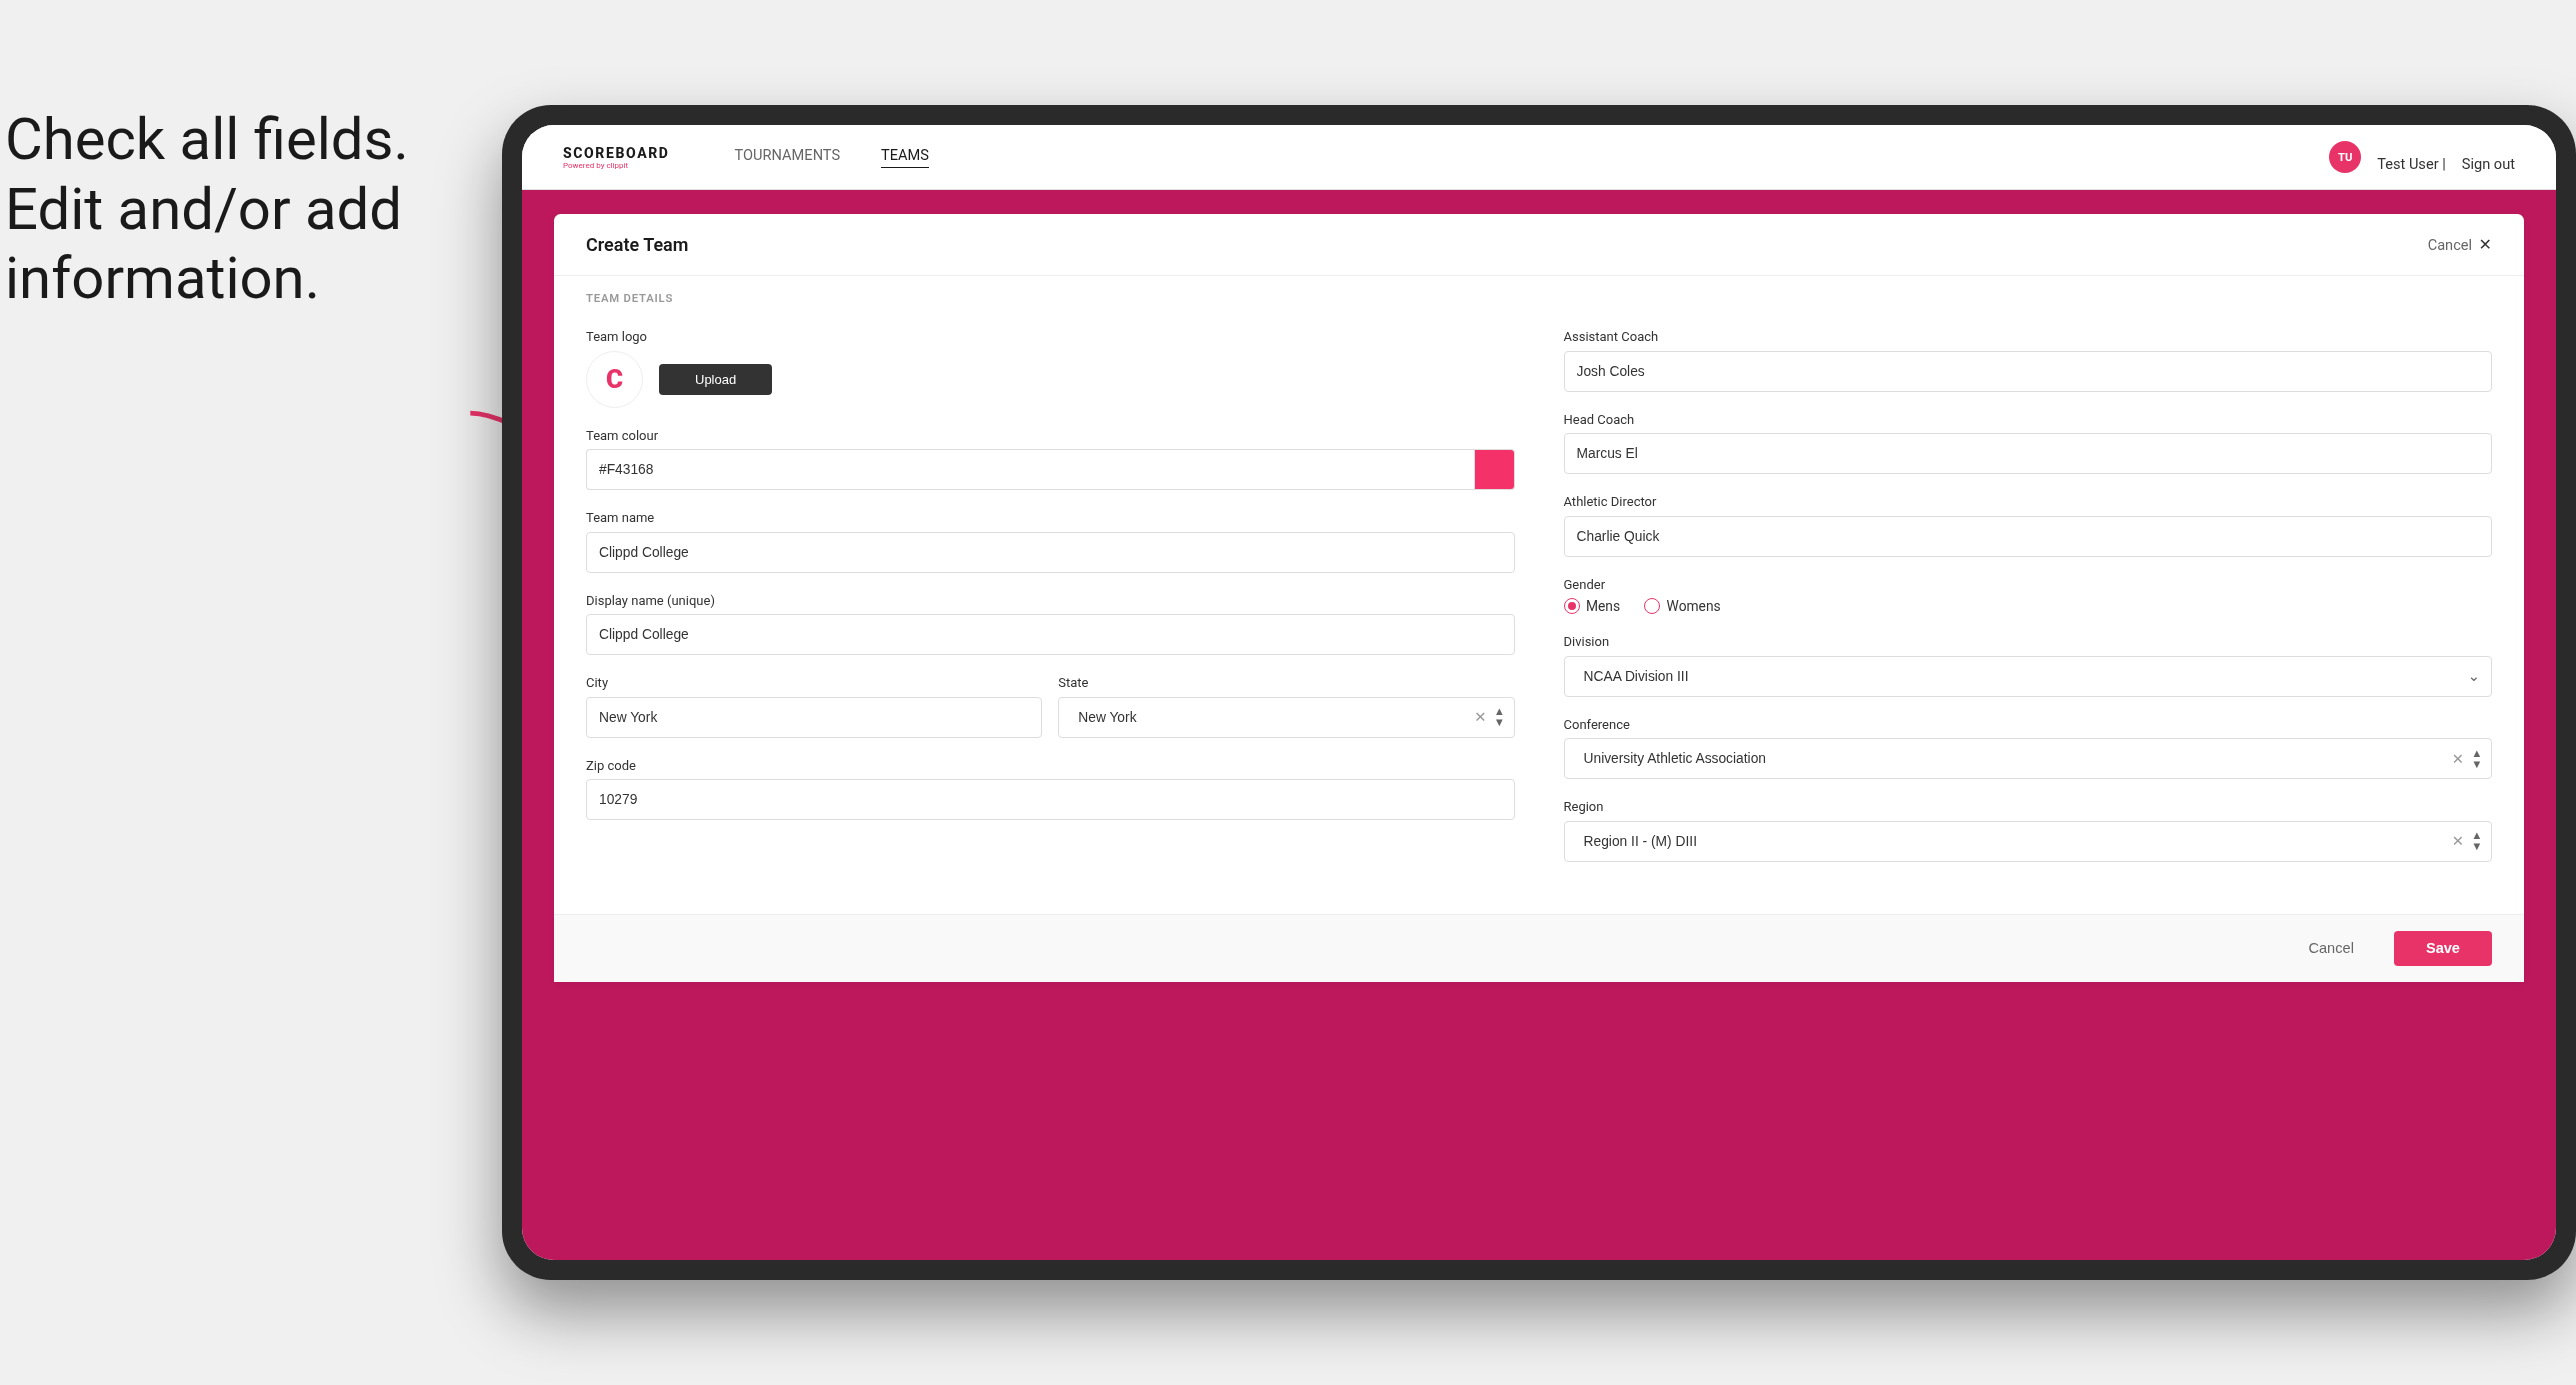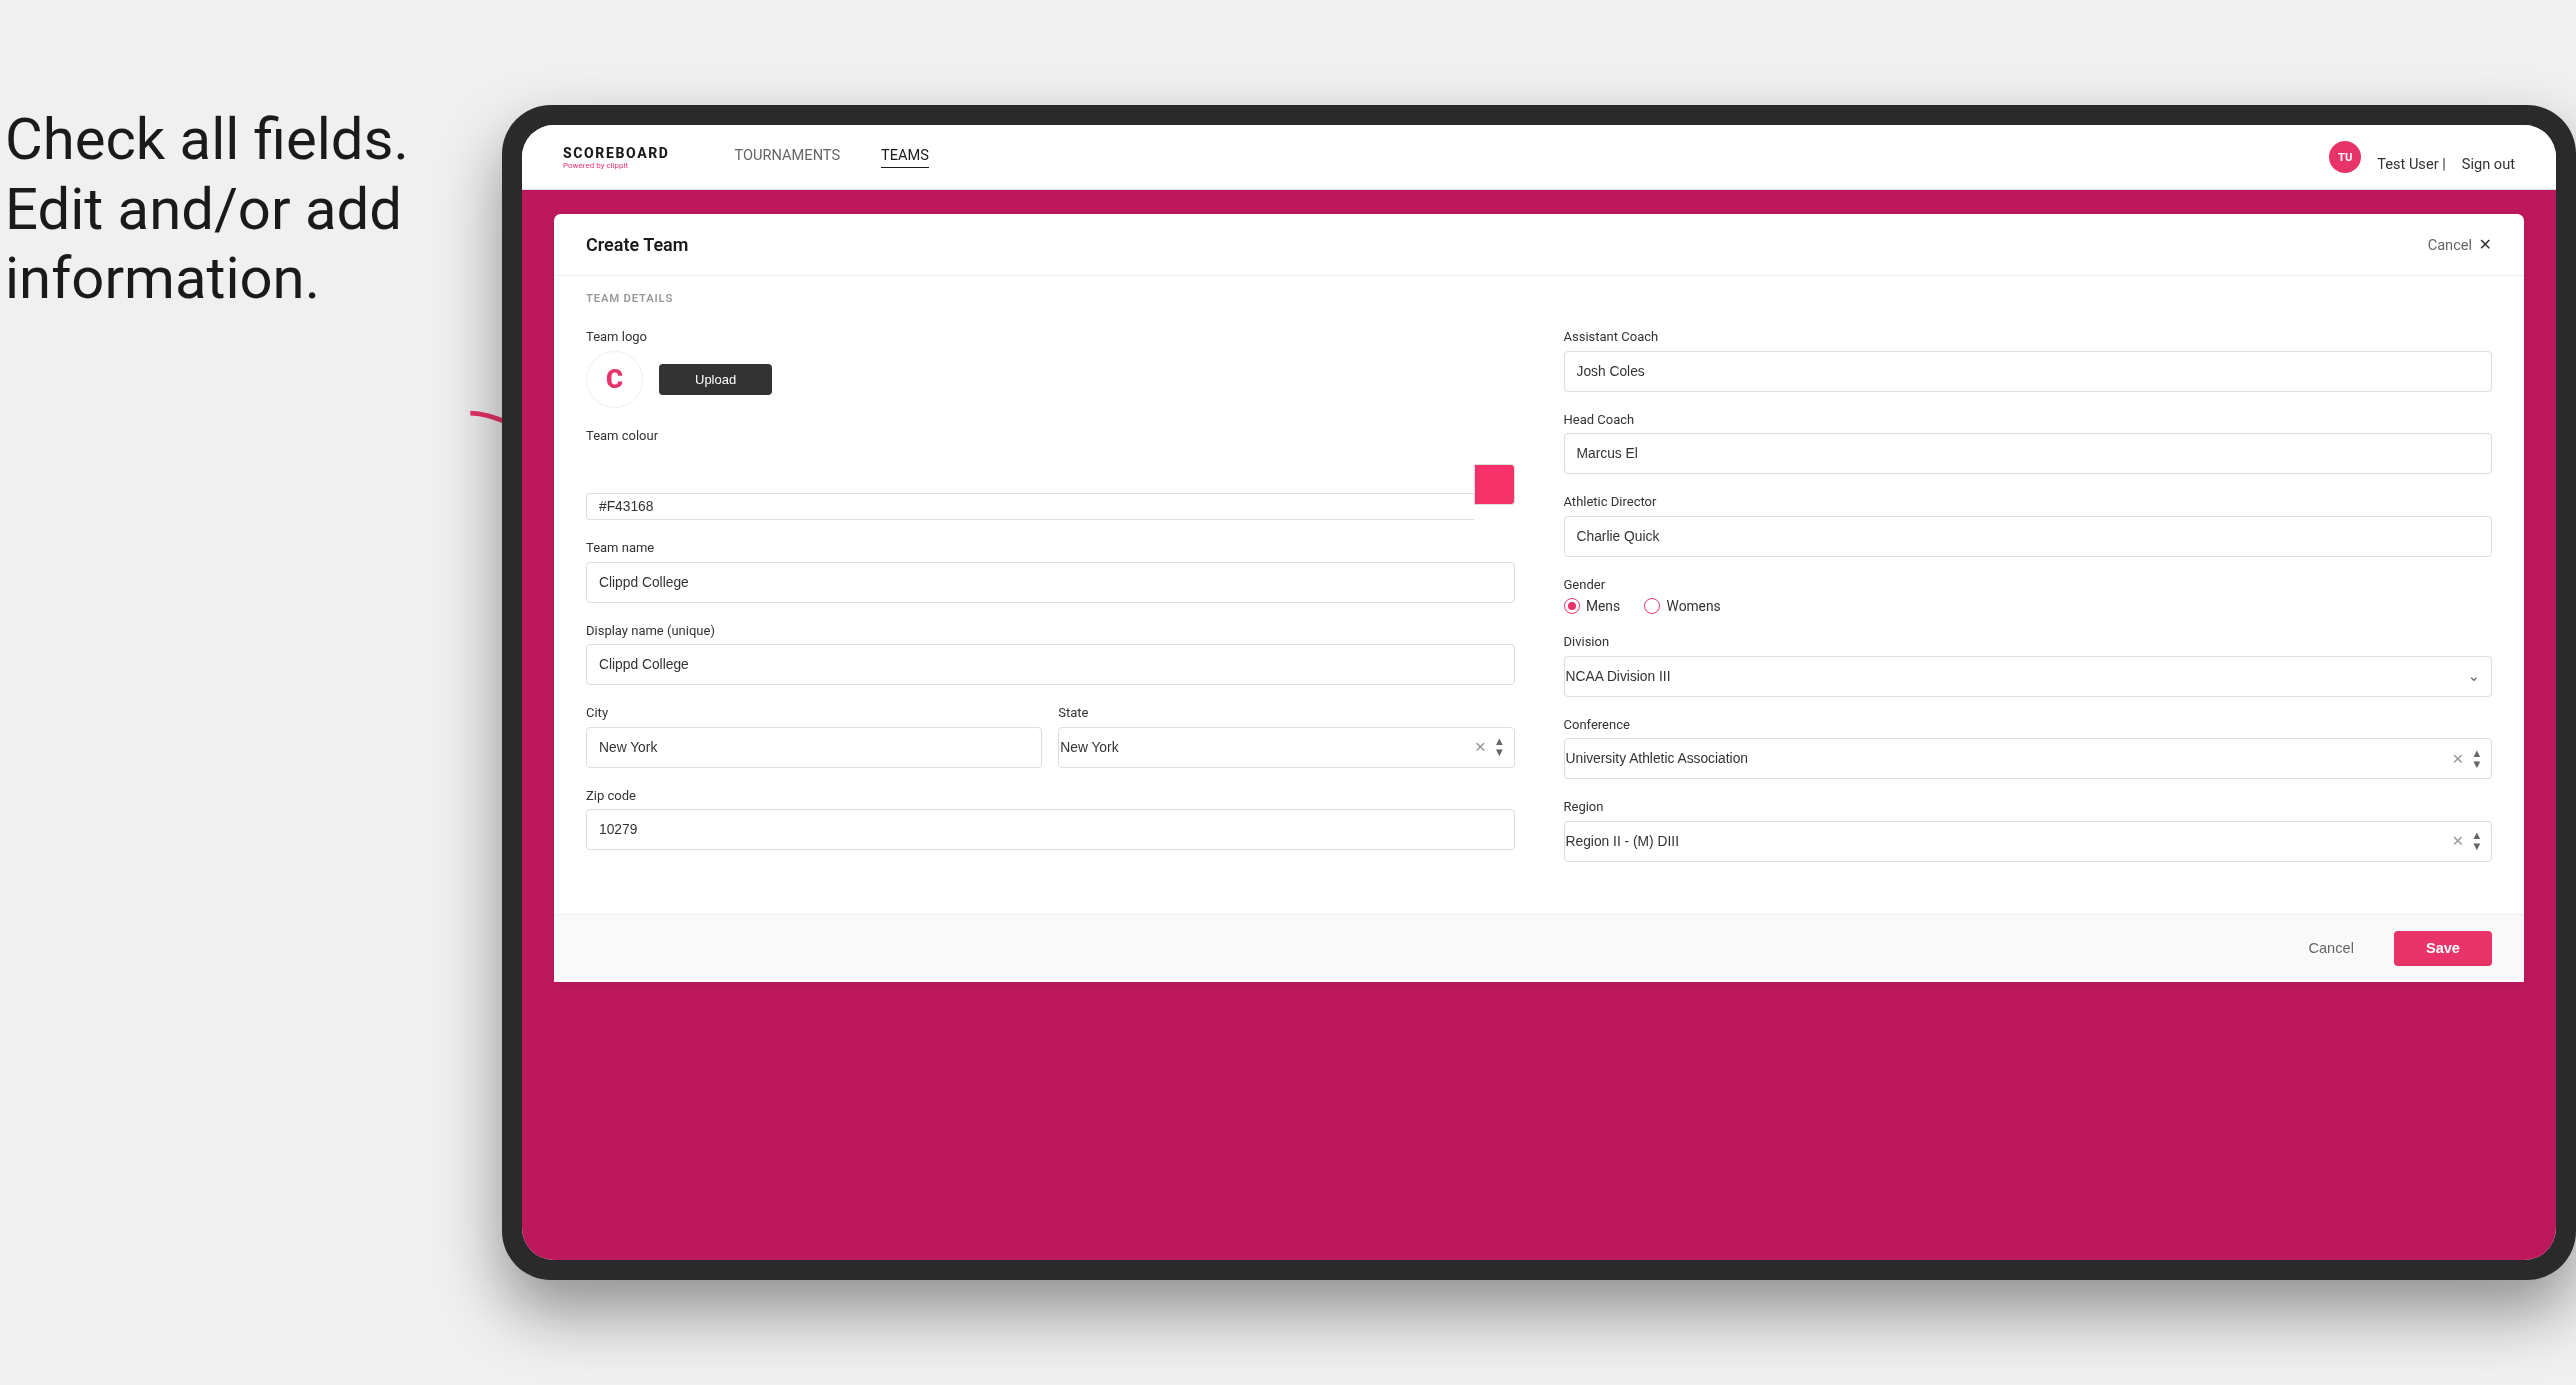--- a/index.html
+++ b/index.html
@@ -239,29 +239,28 @@
 
     
     .color-field-wrap {
       display: flex;
       align-items: center;
       gap: 0;
       margin-bottom: 20px;
     }
     .color-input {
       flex: 1;
-      height: 27px;
+      height: 41px;
       border: 0.8px solid #ddd;
       border-radius: 4px 0 0 4px;
       padding: 0 12px;
       font-size: 13.8px;
       color: #333;
       outline: none;
       border-right: none;
-      margin-top: 44px;
     }
     .color-swatch {
       width: 41px;
       height: 41px;
       background: #F43168;
       border-radius: 0 4px 4px 0;
       border: 0.8px solid #ddd;
       cursor: pointer;
     }
 
@@ -272,21 +271,21 @@
       gap: 16px;
       margin-bottom: 20px;
     }
 
     
     .field-select {
       width: 100%;
       height: 41px;
       border: 0.8px solid #ddd;
       border-radius: 4px;
-      padding: 0 1px;
+      padding: 0 19px;
       font-size: 13.8px;
       color: #333;
       background: #fff;
       outline: none;
       appearance: none;
       cursor: pointer;
     }
     .select-wrap {
       position: relative;
     }

